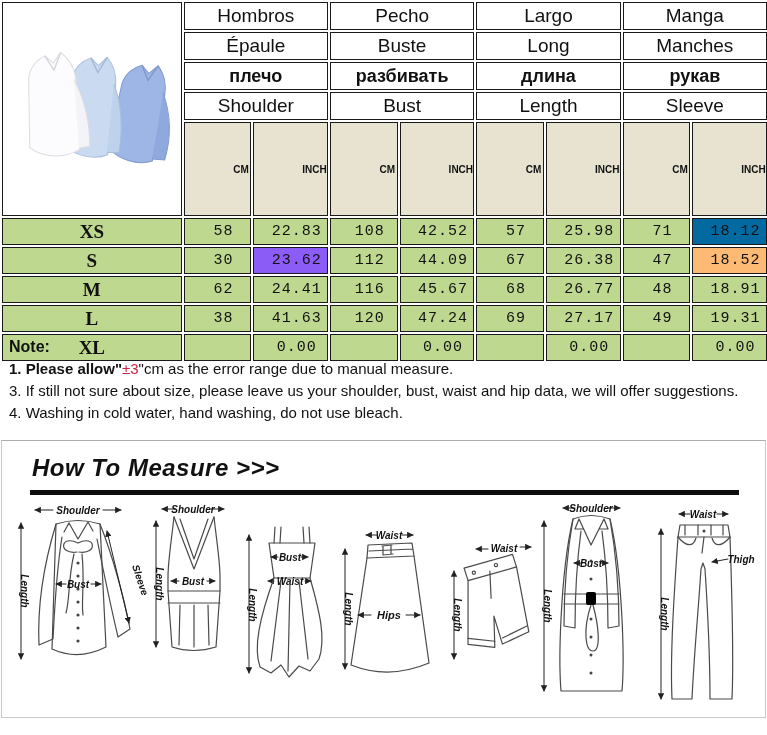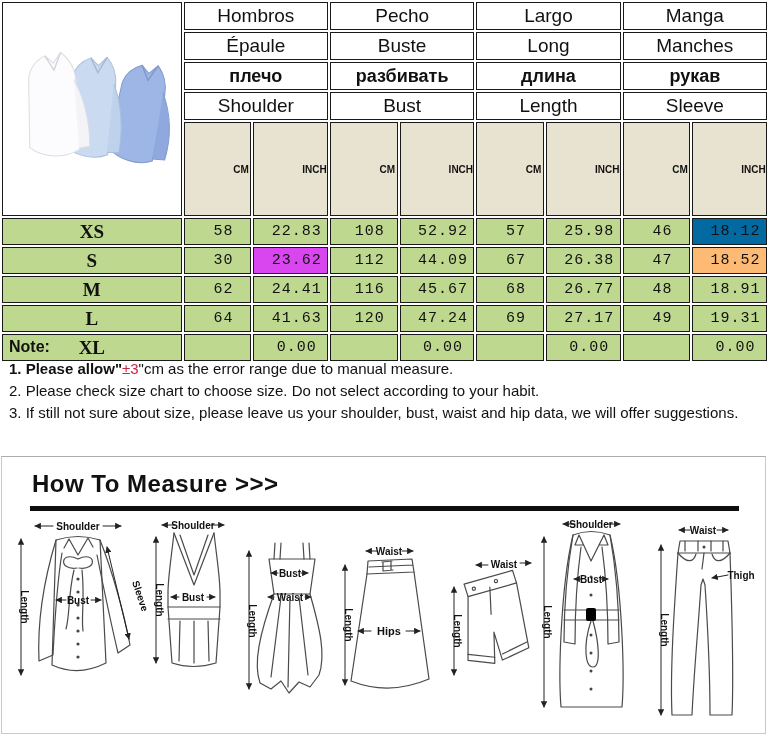--- a/index.html
+++ b/index.html
@@ -23,22 +23,22 @@
   
   .photo{position:absolute;top:4px;left:4px;width:188px;height:192px;}
 
   
   .note{position:absolute;top:337px;left:9px;width:750px;font-size:15px;line-height:19px;}
   .note .ttl{font-weight:700;font-size:16px;margin-bottom:3px;}
   .note .b{font-weight:700;}
   .note div{margin-bottom:3px;}
 
   
-  .measure{position:absolute;top:456px;left:1px;width:763px;height:276px;
-           border:1px solid #c9c9c9;border-top-color:#adadad;}
+  .measure{position:absolute;top:440px;left:1px;width:763px;height:276px;
+           border:1px solid #c9c9c9;border-top-color:#adadad;font-style:italic;}
   .m-title{margin:13px 0 0 30px;font-size:24px;font-weight:700;letter-spacing:0.5px;}
   .m-rule{height:5px;background:#0d0d0d;margin:8px 26px 0 28px;}
   .garments{display:flex;align-items:flex-start;padding:4px 2px 0 6px;}
   .garments svg{flex:0 0 auto;}
   .garment path,.garment line,.garment circle,.garment polyline,.garment ellipse
       {fill:none;stroke:#4a4a4a;stroke-width:1.2;stroke-linecap:round;stroke-linejoin:round;}
   .garment .arrow{stroke:#222;stroke-width:1;}
   .garment text{font-family:"Liberation Sans",sans-serif;font-size:10px;font-weight:700;
                 fill:#111;text-anchor:middle;}
   .garment circle.btn{fill:#444;stroke:none;}
@@ -102,51 +102,51 @@
       <td style="background:#e7e3d0">CM</td>
       <td style="background:#e7e3d0">INCHES</td>
       <td style="background:#e7e3d0">CM</td>
       <td style="background:#e7e3d0">INCHES</td>
     </tr>
     <tr class="drow">
       <td class="size-lbl" style="background:#bfd890">XS</td>
       <td class="num" style="background:#bfd890">58</td>
       <td class="num" style="background:#bfd890">22.83</td>
       <td class="num" style="background:#bfd890">108</td>
-      <td class="num" style="background:#bfd890">52.92</td>
+      <td class="num" style="background:#bfd890">42.52</td>
       <td class="num" style="background:#bfd890">57</td>
       <td class="num" style="background:#bfd890">25.98</td>
-      <td class="num" style="background:#bfd890">46</td>
+      <td class="num" style="background:#bfd890">71</td>
       <td class="num" style="background:#0369a1">18.12</td>
     </tr>
     <tr class="drow">
       <td class="size-lbl" style="background:#bfd890">S</td>
       <td class="num" style="background:#bfd890">30</td>
-      <td class="num" style="background:#d946ef">23.62</td>
+      <td class="num" style="background:#8b5cf6">23.62</td>
       <td class="num" style="background:#bfd890">112</td>
       <td class="num" style="background:#bfd890">44.09</td>
       <td class="num" style="background:#bfd890">67</td>
       <td class="num" style="background:#bfd890">26.38</td>
       <td class="num" style="background:#bfd890">47</td>
       <td class="num" style="background:#fdba74">18.52</td>
     </tr>
     <tr class="drow">
       <td class="size-lbl" style="background:#bfd890">M</td>
       <td class="num" style="background:#bfd890">62</td>
       <td class="num" style="background:#bfd890">24.41</td>
       <td class="num" style="background:#bfd890">116</td>
       <td class="num" style="background:#bfd890">45.67</td>
       <td class="num" style="background:#bfd890">68</td>
       <td class="num" style="background:#bfd890">26.77</td>
       <td class="num" style="background:#bfd890">48</td>
       <td class="num" style="background:#bfd890">18.91</td>
     </tr>
     <tr class="drow">
       <td class="size-lbl" style="background:#bfd890">L</td>
-      <td class="num" style="background:#bfd890">64</td>
+      <td class="num" style="background:#bfd890">38</td>
       <td class="num" style="background:#bfd890">41.63</td>
       <td class="num" style="background:#bfd890">120</td>
       <td class="num" style="background:#bfd890">47.24</td>
       <td class="num" style="background:#bfd890">69</td>
       <td class="num" style="background:#bfd890">27.17</td>
       <td class="num" style="background:#bfd890">49</td>
       <td class="num" style="background:#bfd890">19.31</td>
     </tr>
     <tr class="drow">
       <td class="size-lbl" style="background:#bfd890">XL</td>
@@ -178,22 +178,22 @@
         <path d="M24,10 C14,14 8,22 6,31 L1,100 C14,112 36,114 51,106 L53,38 C53,26 48,15 40,8 L32,18 Z" fill="#fcfcfe" stroke="#dcdce2" stroke-width="1"></path>
         <path d="M51,36 C60,56 63,82 61,104 L50,105" fill="#f4f4f8" stroke="#dcdce2" stroke-width="1"></path>
         <path d="M24,10 L32,25 L40,8" fill="none" stroke="#d4d4dc" stroke-width="1.4"></path>
       </g>
     </svg>
   </div>
 
   <div class="note">
     <div class="ttl">Note:</div>
     <div><span class="b">1. Please allow"</span><span style="color:#cc2244">±3</span><span>"cm as the error range due to manual measure.</span></div>
-    <div>2. Please check size chart to choose size. Do not select according to your habit.</div>
     <div>3. If still not sure about size, please leave us your shoulder, bust, waist and hip data, we will offer suggestions.</div>
+    <div>4. Washing in cold water, hand washing, do not use bleach.</div>
   </div>
 
   <div class="measure">
     <div class="m-title">How To Measure &gt;&gt;&gt;</div>
     <div class="m-rule"></div>
 
     <div class="garments">
 
       <svg class="garment" width="140" height="180" viewBox="0 0 140 180">
         <line class="arrow" x1="27" y1="11" x2="45" y2="11" marker-start="url(#ah)"></line>

